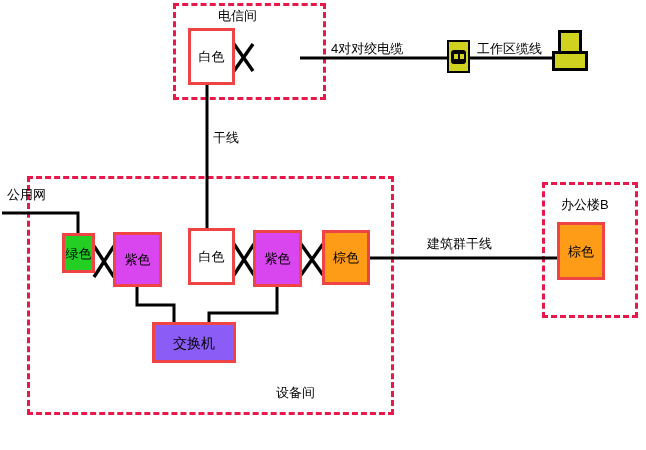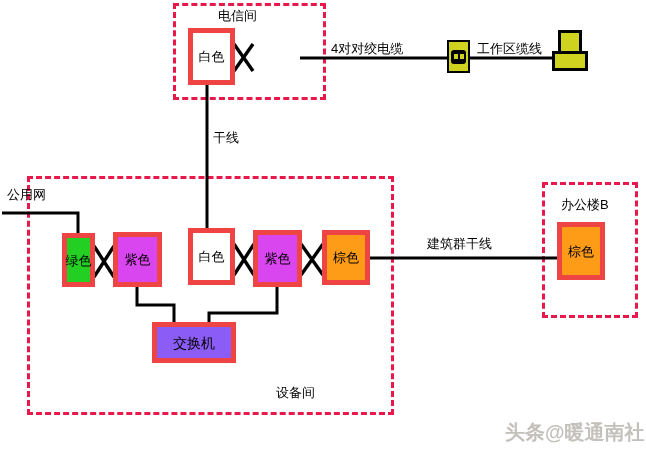--- a/index.html
+++ b/index.html
@@ -9,33 +9,33 @@
   }
   
   .room{position:absolute;border:3px dashed #e8194a;background:transparent;z-index:1;}
   .room-telecom{left:173px;top:3px;width:147px;height:91px;}
   .room-equipment{left:27px;top:176px;width:361px;height:233px;}
   .room-office{left:542px;top:182px;width:90px;height:130px;}
   
   .wires{position:absolute;left:0;top:0;z-index:2;}
   
   .block{
-    position:absolute;border:5px solid #ef4444;box-sizing:border-box;z-index:3;
+    position:absolute;border:3px solid #ef4444;box-sizing:border-box;z-index:3;
     display:flex;align-items:center;justify-content:center;
     font-size:13px;line-height:1;white-space:nowrap;
   }
   .b-white{background:#ffffff;}
   .b-blue{background:#0d79e8;}
   .b-green{background:#22cf22;}
   .b-purple{background:#d946ef;}
   .b-orange{background:#ff9c17;text-align:center;}
   .b-yellow{background:#8b5cf6;}
   .blk-white-top{left:188px;top:28px;width:47px;height:57px;}
   .blk-blue{left:252px;top:30px;width:48px;height:53px;}
-  .blk-green{left:62px;top:233px;width:33px;height:54px;}
+  .blk-green{left:62px;top:233px;width:33px;height:40px;}
   .blk-purple-left{left:113px;top:232px;width:49px;height:55px;}
   .blk-white-mid{left:188px;top:228px;width:47px;height:57px;}
   .blk-purple-right{left:253px;top:230px;width:49px;height:57px;}
   .blk-orange-mid{left:322px;top:230px;width:48px;height:55px;}
   .blk-orange-b{left:557px;top:222px;width:48px;height:58px;}
   .blk-switch{left:152px;top:322px;width:84px;height:41px;font-size:14px;}
   
   .lbl{position:absolute;font-size:13px;line-height:1.2;white-space:nowrap;z-index:4;}
   .lbl-telecom{left:218px;top:8px;}
   .lbl-fourpair{left:331px;top:41px;}
@@ -150,15 +150,14 @@
 
   <div class="lbl lbl-telecom">电信间</div>
   <div class="lbl lbl-fourpair">4对对绞电缆</div>
   <div class="lbl lbl-workarea">工作区缆线</div>
   <div class="lbl lbl-trunk">干线</div>
   <div class="lbl lbl-public">公用网</div>
   <div class="lbl lbl-equipment">设备间</div>
   <div class="lbl lbl-campus">建筑群干线</div>
   <div class="lbl lbl-office">办公楼B</div>
 
-  <div class="watermark">头条@暖通南社</div>
 
 </div>
 
 </body></html>

